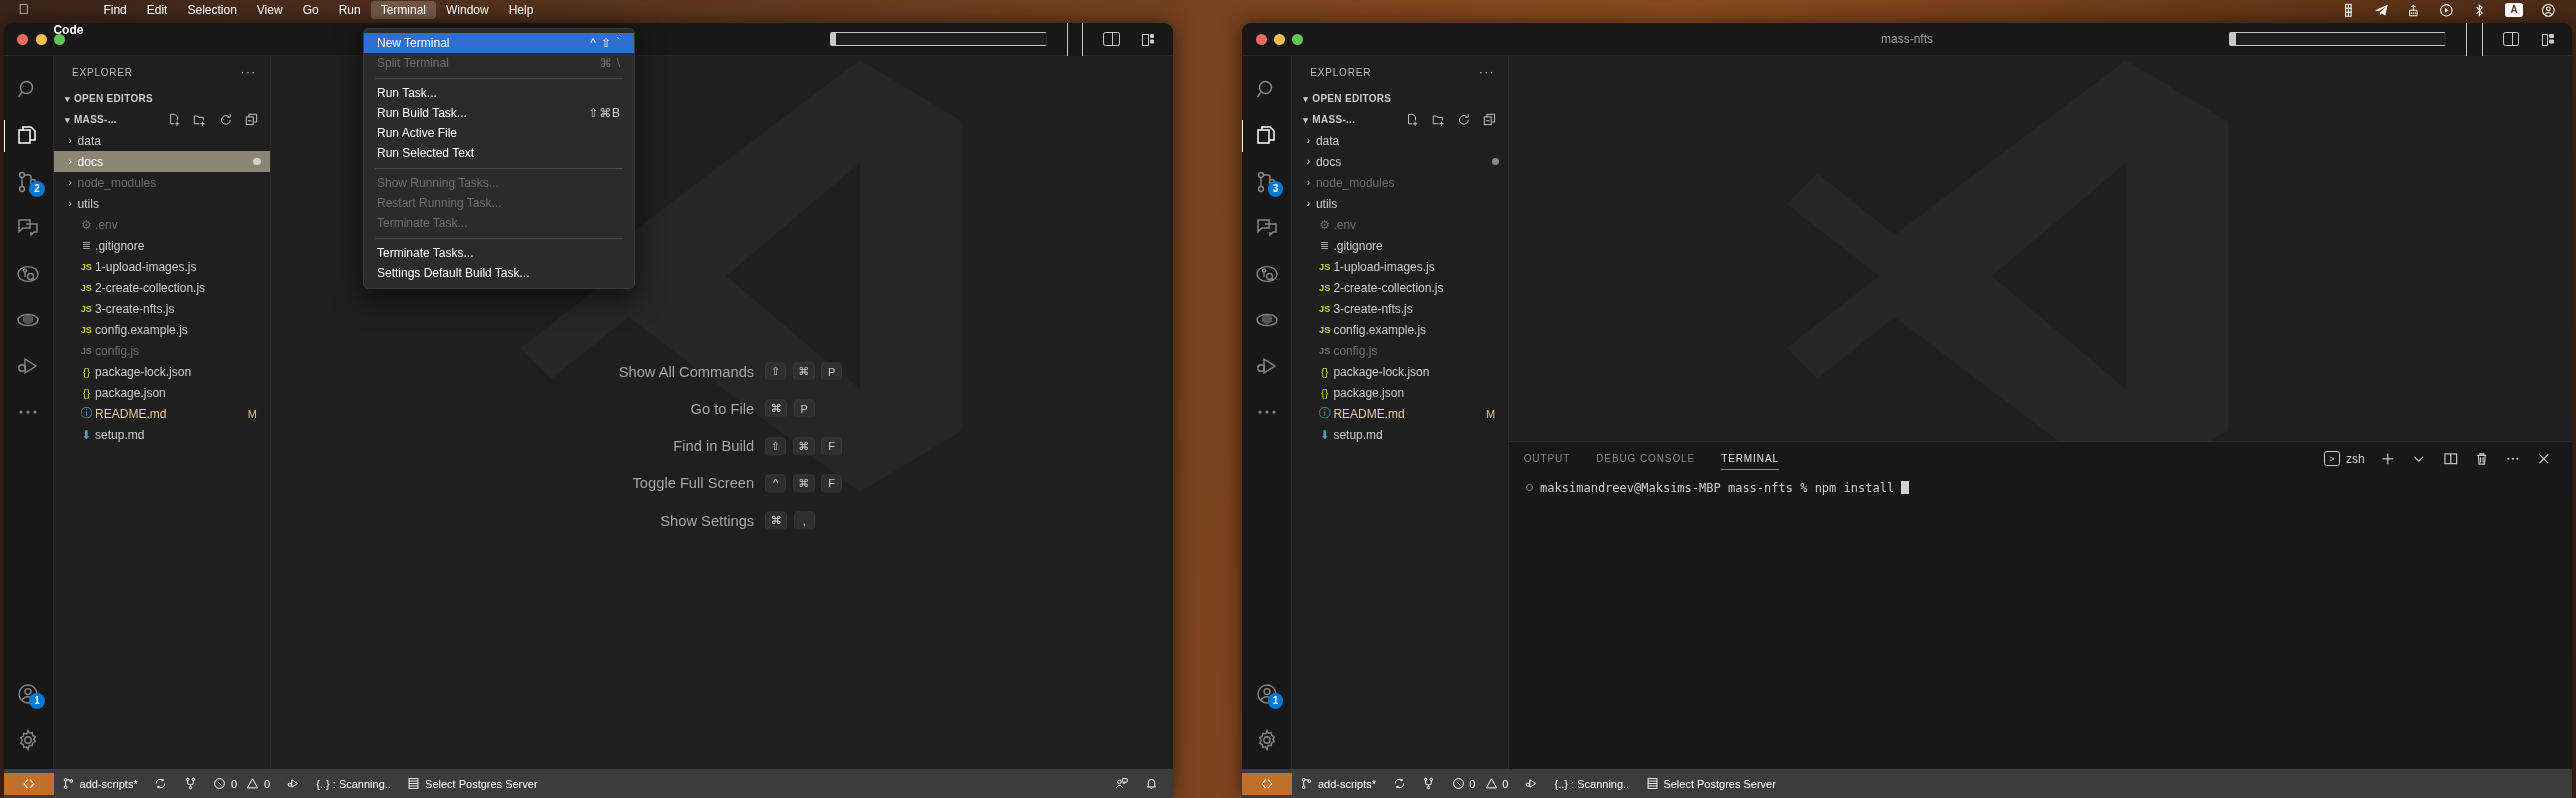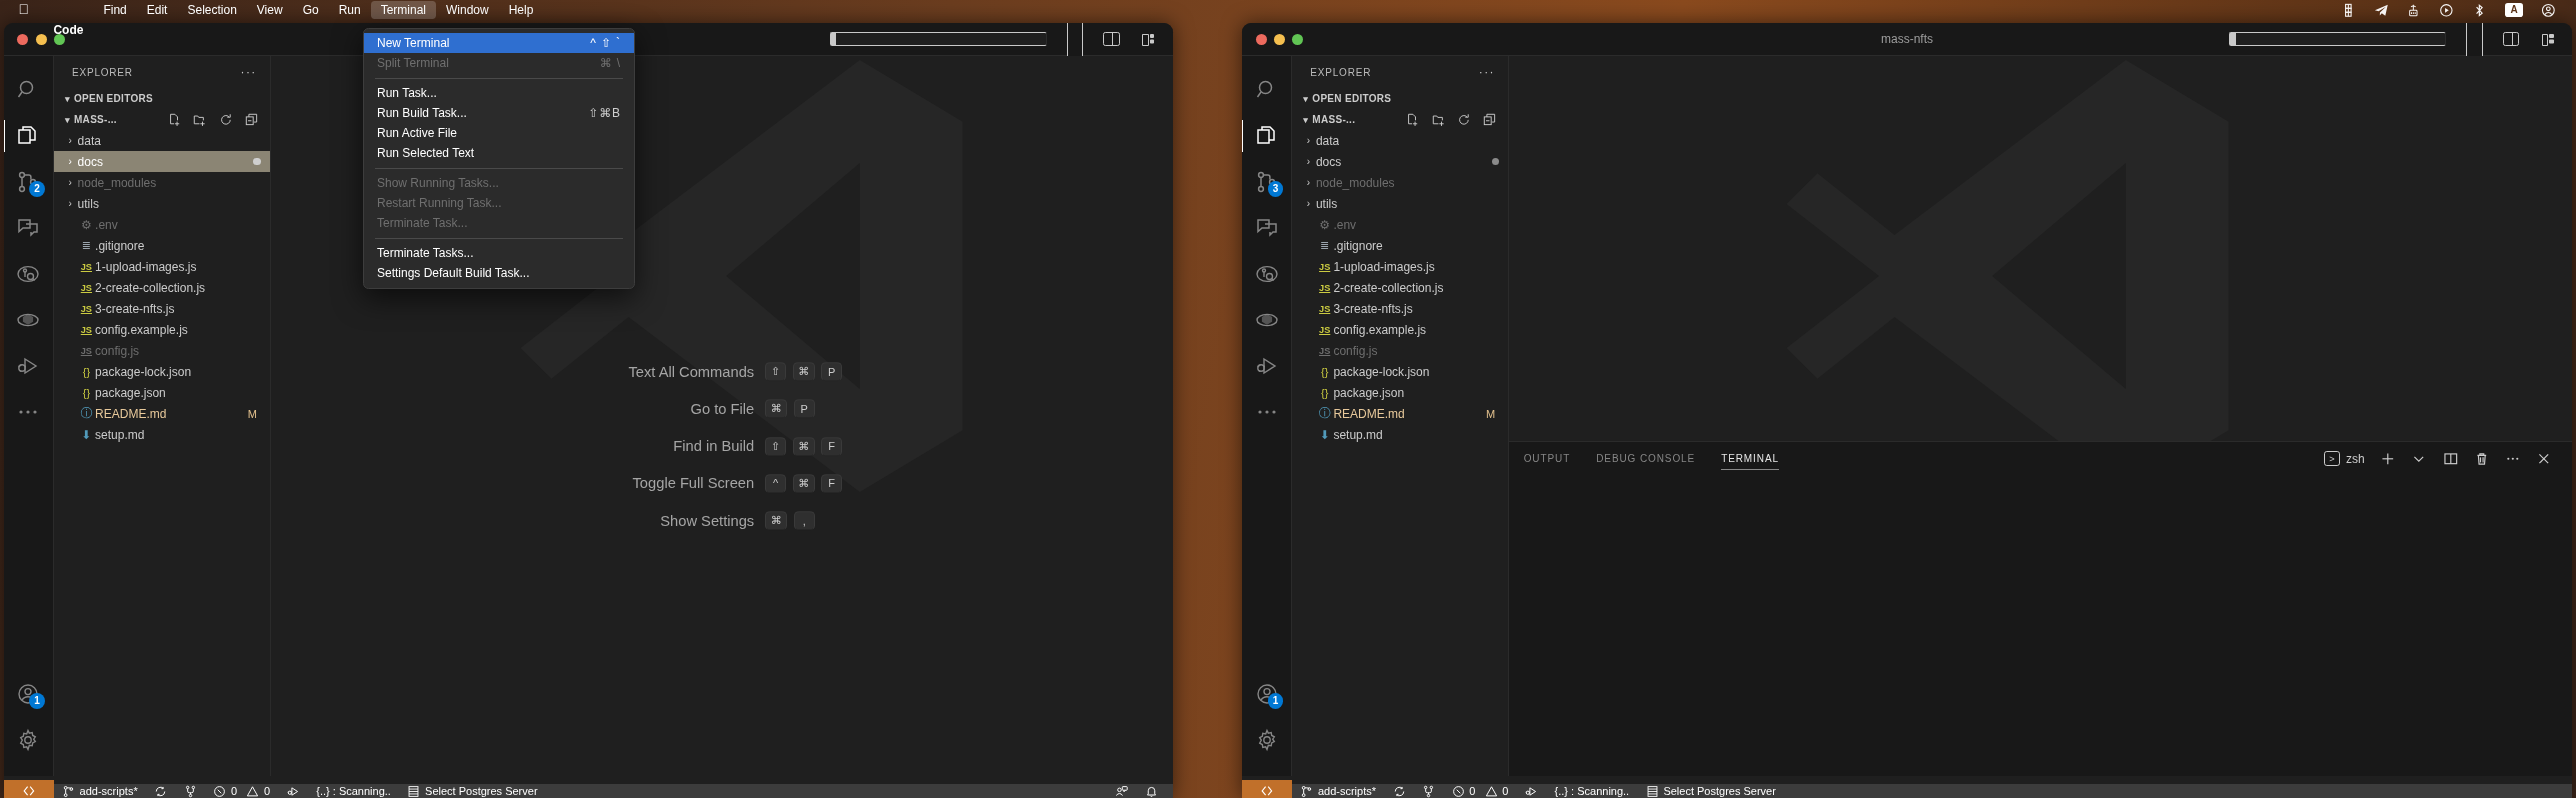--- a/index.html
+++ b/index.html
@@ -84,21 +84,21 @@
   .row .arrow { width:14.7px; text-align:center; color:#cccccc; font-size:10px; flex-shrink:0;}
   .row .fi { width:17.4px; display:inline-flex; justify-content:center; align-items:center; flex-shrink:0; }
   .row.indent { padding-left:9.2px; }
   .row.file { padding-left:24px; }
   .row.selected { background:#8b8574; color:#ffffff; }
   .row.selected .arrow { color:#fff; }
   .row.dim, .row.dim .fi { color:#6e6e6e; }
   .row .name { overflow:hidden; text-overflow:ellipsis; }
   .row .dot { margin-left:auto; width:7.3px;height:7.3px;border-radius:50%;background:#cfcfcf; }
   .row .mflag { margin-left:auto; color:#e2c08d; font-size:11px; padding-right:3.7px;}
-  .js { color:#cbcb41; font-size:9.2px; font-weight:bold; font-family:"Liberation Sans",sans-serif;text-decoration:underline;}
+  .js { color:#cbcb41; font-size:9.2px; font-weight:bold; font-family:"Liberation Sans",sans-serif;}
   .jsonic { color:#cbcb41; font-size:11px; }
   .gear { color:#8a9aa9; font-size:12px;}
   .lines { color:#9aa4ad; font-size:11px;}
   .infoic { color:#519aba; font-size:12px;}
   .downic { color:#519aba; font-size:12px;}
   .readme { color:#e8c99b; }
 
   
   .editorarea { flex:1; position:relative; background:#1f1f1f; overflow:hidden; display:flex; flex-direction:column; }
   .editorblank { flex:1; position:relative; overflow:hidden; }
@@ -126,21 +126,21 @@
   .zsh-box{width:15.6px;height:14.7px;border:1.2px solid #cccccc;border-radius:2.8px;font-size:9.2px;
            display:flex;align-items:center;justify-content:center;}
   .pa-ic{width:15.6px;height:15.6px;display:inline-flex;align-items:center;justify-content:center;}
   .term-body{flex:1;padding:5.5px 0 0 16.5px;color:#cccccc;
              font-family:"DejaVu Sans Mono","Liberation Mono",monospace; font-size:12px;}
   .term-line{display:flex;align-items:center;gap:7.3px;}
   .term-circle{width:7.3px;height:7.3px;border:1.2px solid #8c8c8c;border-radius:50%;display:inline-block;}
   .cursor{display:inline-block;width:7.3px;height:13.8px;background:#d4d4d4;vertical-align:-1.8px;}
 
   
-  .statusbar { position:absolute; left:0; bottom:0; height:14px; width:100%;
+  .statusbar { position:absolute; left:0; bottom:0; height:29px; width:100%;
                background:#3c3c3c; display:flex; align-items:center; color:#ffffff; font-size:11px; }
   .remote { background:#c1702a; height:22px; display:flex; align-items:center; justify-content:center;
             width:50px; color:#fff; }
   .sb-item { display:flex; align-items:center; gap:4.6px; padding:0 8.3px; height:22px; white-space:nowrap;}
   .sb-item svg{width:13px;height:13px;}
   .sb-right { margin-left:auto; display:flex; align-items:center; }
 
   
   .ctxmenu { position:absolute; top:27.5px; left:363px; width:272px; background:#2b2b2b;
              border-radius:5.5px; padding:4.6px 0; z-index:80;
@@ -415,21 +415,21 @@
 
       <div class="editorarea">
         <div class="editorblank">
           <div class="watermark-logo" style="left:110px; top:-37px;">
             <svg width="752" height="514" viewBox="0 0 100 100">
               <path d="M70 8 L90 20 L90 80 L70 92 L25 58 L10 70 L4 64 L22 50 L4 36 L10 30 L25 42 Z M70 28 L44 50 L70 72 Z" fill="#262626"></path>
             </svg>
           </div>
           <div class="hints">
             <div class="hintrow">
-              <span class="lbl">Text All Commands</span>
+              <span class="lbl">Show All Commands</span>
               <span class="keys">
                 <span class="key">⇧</span>
                 <span class="key">⌘</span>
                 <span class="key">P</span>
               </span>
             </div>
             <div class="hintrow">
               <span class="lbl">Go to File</span>
               <span class="keys">
                 <span class="key">⌘</span>
@@ -789,20 +789,27 @@
                   </svg>
               </span>
               <span class="pa-ic" style="margin-right:5.5px">
                 <svg viewBox="0 0 16 16" fill="none" stroke="#ccc" stroke-width="1.2">
                     <line x1="3.5" y1="3.5" x2="12.5" y2="12.5"></line>
                     <line x1="12.5" y1="3.5" x2="3.5" y2="12.5"></line>
                   </svg>
               </span>
             </span>
           </div>
+          <div class="term-body">
+            <div class="term-line">
+              <span class="term-circle"></span>
+              <span>maksimandreev@Maksims-MBP mass-nfts % npm install</span>
+                <span class="cursor"></span>
+            </div>
+          </div>
         </div>
       </div>
     </div>
 
     <div class="statusbar">
       <span class="remote">
         <svg viewBox="0 0 16 16" width="13.8" height="13.8" fill="none" stroke="#fff" stroke-width="1.3">
             <path d="M6.5 3L2.5 8l4 5"></path>
             <path d="M9.5 3l4 5-4 5"></path>
           </svg>

